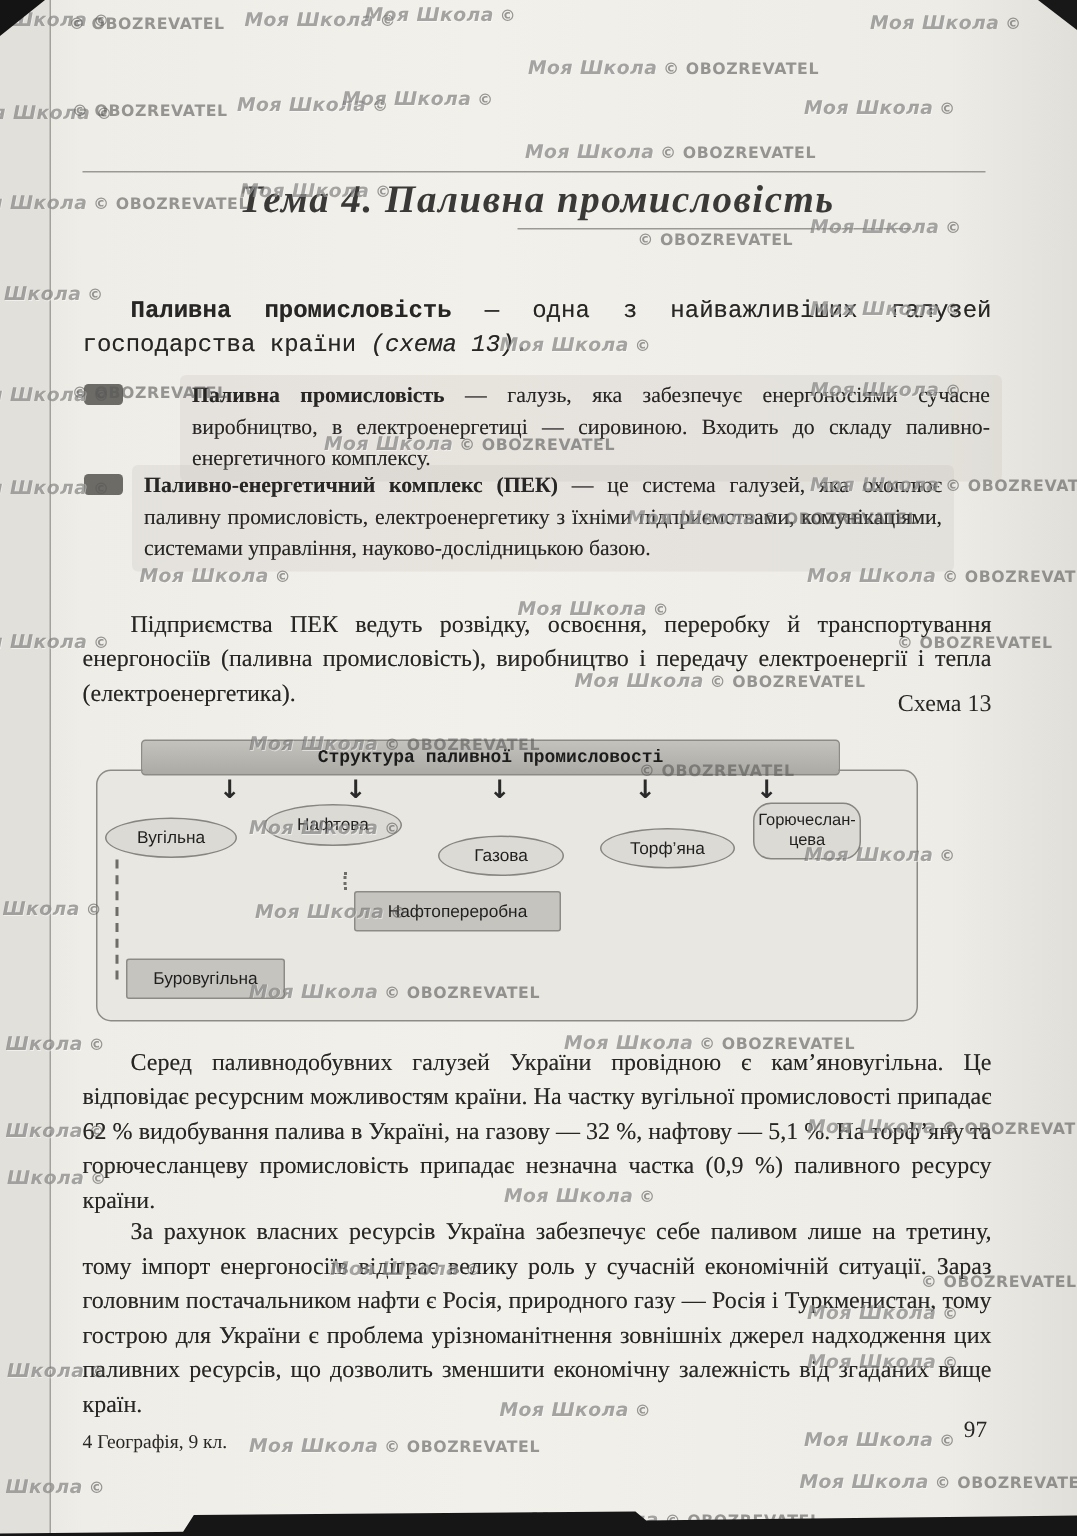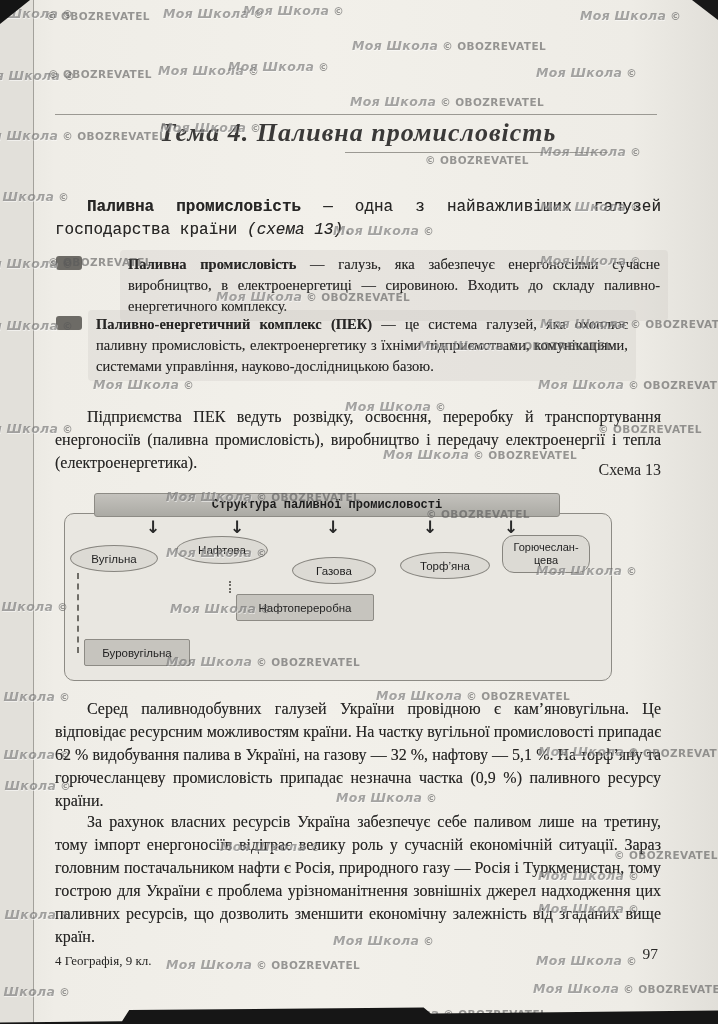--- a/index.html
+++ b/index.html
@@ -48,21 +48,21 @@
     font-family:"DejaVu Sans", sans-serif; z-index:3; }
   .ar1{left:146px} .ar2{left:230px} .ar3{left:326px} .ar4{left:423px} .ar5{left:504px}
   .d-node { position:absolute; display:flex; align-items:center; justify-content:center;
     font-family:"Liberation Sans", sans-serif; font-size:11.5px; color:#1f1f1f; z-index:3;
     text-align:center; }
   .ellipse { background:#dcdad4; border:1.2px solid #87857f; border-radius:50%; }
   .el1{left:70px;top:545px;width:88px;height:27px}
   .el2{left:176px;top:536px;width:92px;height:28px}
   .el3{left:292px;top:557px;width:84px;height:27px}
   .el4{left:400px;top:552px;width:90px;height:27px}
-  .el5{left:502px;top:535px;width:88px;height:38px;background:#dcdad4;border:1.2px solid #87857f;
+  .el5{left:502px;top:535px;width:72px;height:38px;background:#dcdad4;border:1.2px solid #87857f;
        border-radius:12px; font-size:11px; line-height:1.15; padding:0 14px;text-align:center;}
   .subrect { background:#c6c4be; border:1px solid #8d8b85; border-radius:2px; }
   .sr1{left:84px;top:594px;width:130px;height:27px}
   .sr2{left:236px;top:594px;width:138px;height:27px}
   .sr3{left:84px;top:639px;width:106px;height:27px}
   .dash-v { position:absolute; left:77px; top:573px; height:80px; width:0;
     border-left:2px dashed #6f6d67; z-index:2; }
   .dot-v { position:absolute; left:229px; top:581px; height:12px; width:0;
     border-left:2px dotted #6f6d67; z-index:2; }
 

